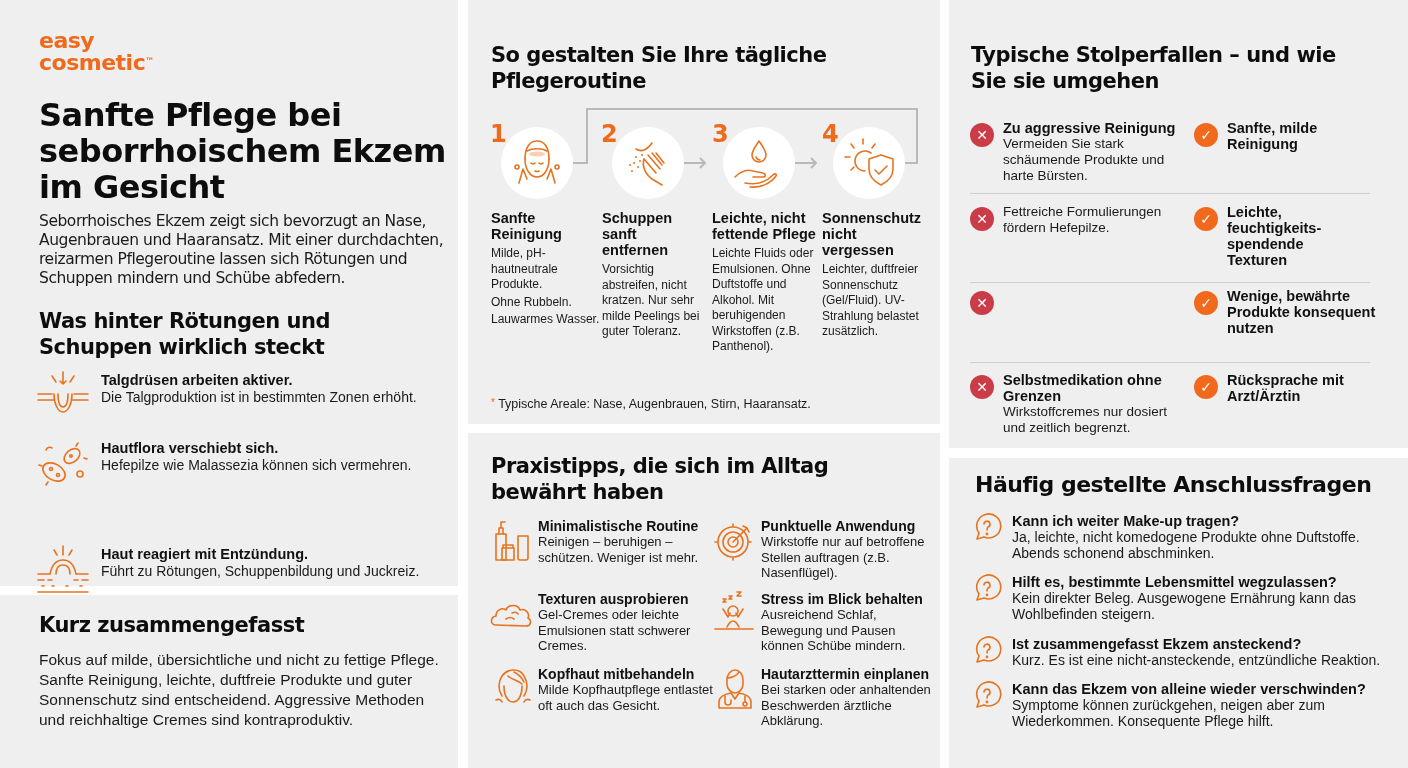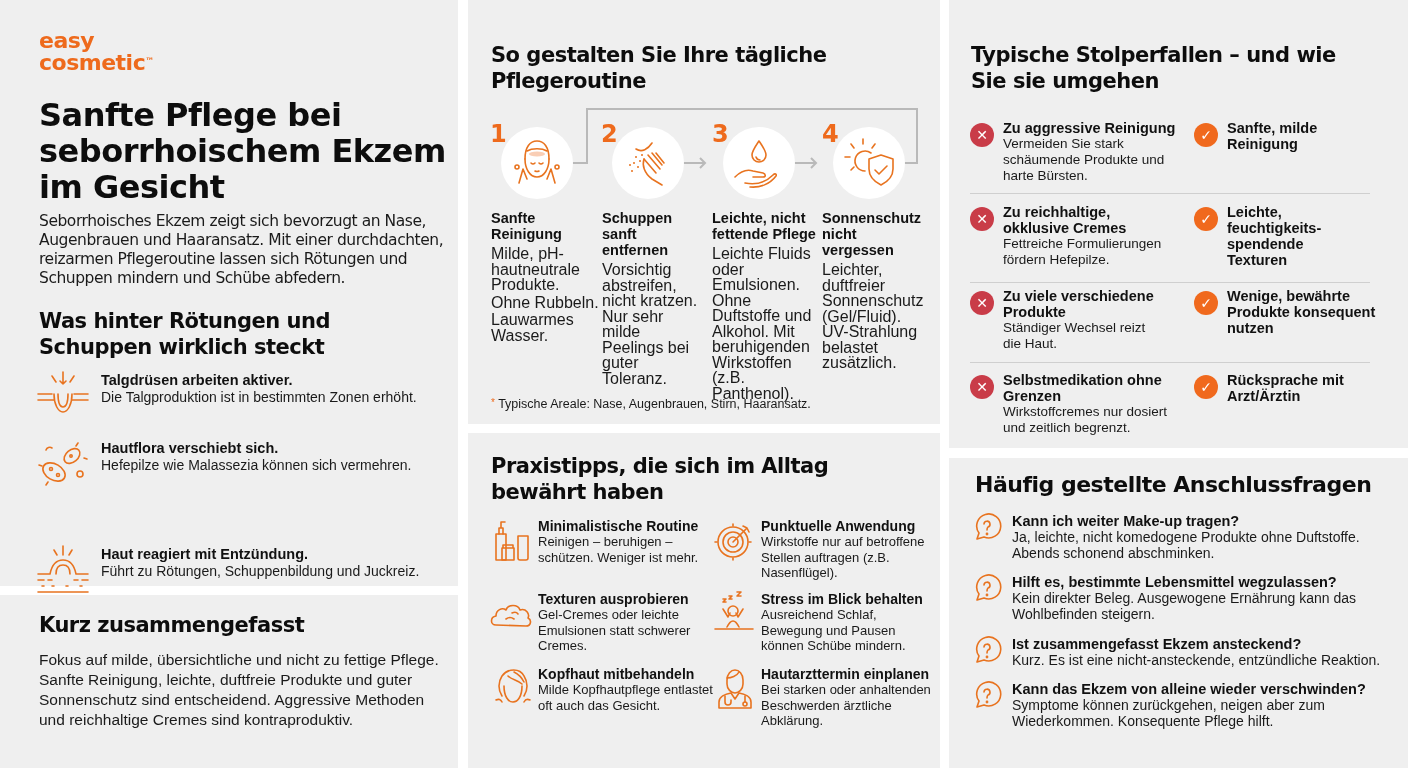--- a/index.html
+++ b/index.html
@@ -24,21 +24,21 @@
   .summary { position: absolute; left: 39px; top: 650px; width: 405px; font-size: 15.5px; line-height: 20px; color: #1a1a1a; }
 
   
   #p3 { left: 468px; top: 0; width: 472px; height: 424px; }
   #p4 { left: 468px; top: 433px; width: 472px; height: 335px; }
   .step-num { position: absolute; font-family: "DejaVu Sans", sans-serif; font-weight: bold; font-size: 24px; color: #ee6a1c; }
   .step-circle { position: absolute; width: 72px; height: 72px; border-radius: 50%; background: #fff; }
   .step-circle svg { width: 72px; height: 72px; }
   .step-text { position: absolute; top: 210px; width: 110px; }
   .step-text .t { font-weight: bold; font-size: 14.5px; line-height: 16px; color: #111; }
-  .step-text .d { font-size: 16px; line-height: 15.5px; color: #1a1a1a; margin-top: 4px; }
+  .step-text .d { font-size: 12px; line-height: 15.5px; color: #1a1a1a; margin-top: 4px; }
   .step-text .d p { margin-bottom: 2px; }
   .footnote { position: absolute; left: 491px; top: 397px; font-size: 12.5px; color: #1a1a1a; }
   .footnote .ast { color: #ee6a1c; font-size: 10px; vertical-align: top; }
   .tip { position: absolute; width: 222px; }
   .tip svg { position: absolute; left: 0; top: 0; width: 44px; height: 44px; }
   .tip .t { position: absolute; left: 48px; top: 0; font-weight: bold; font-size: 14px; line-height: 16px; white-space: nowrap; }
   .tip .d { position: absolute; left: 48px; top: 16px; width: 180px; font-size: 13px; line-height: 15.5px; color: #1a1a1a; }
 
   
   #p5 { left: 949px; top: 0; width: 459px; height: 448px; }
@@ -288,33 +288,28 @@
     <div class="t">Zu aggressive Reinigung</div>
     <div class="d" style="width:165px;">Vermeiden Sie stark schäumende Produkte und harte Bürsten.</div>
   </div>
   <div class="badge good" style="left:224px;top:3px;">✓</div>
   <div class="pit-good" style="top:0;width:120px;">Sanfte, milde Reinigung</div>
   <div class="sep" style="top:73px;"></div>
 </div>
 <div class="pit-row" style="top:204px;height:74px;">
   <div class="badge bad" style="left:0;top:3px;">✕</div>
   <div class="pit-bad" style="top:0;">
-    <div class="t" style="width:140px;">Zu reichhaltige, okklusive Cremes</div>
     <div class="d">Fettreiche Formulierungen fördern Hefepilze.</div>
   </div>
   <div class="badge good" style="left:224px;top:3px;">✓</div>
   <div class="pit-good" style="top:0;width:110px;word-break:break-word;">Leichte, feuchtigkeits-spendende Texturen</div>
   <div class="sep" style="top:78px;"></div>
 </div>
 <div class="pit-row" style="top:288px;height:74px;">
   <div class="badge bad" style="left:0;top:3px;">✕</div>
-  <div class="pit-bad" style="top:0;">
-    <div class="t" style="width:170px;">Zu viele verschiedene Produkte</div>
-    <div class="d" style="width:150px;">Ständiger Wechsel reizt die Haut.</div>
-  </div>
   <div class="badge good" style="left:224px;top:3px;">✓</div>
   <div class="pit-good" style="top:0;width:150px;">Wenige, bewährte Produkte konsequent nutzen</div>
   <div class="sep" style="top:74px;"></div>
 </div>
 <div class="pit-row" style="top:372px;height:70px;">
   <div class="badge bad" style="left:0;top:3px;">✕</div>
   <div class="pit-bad" style="top:0;">
     <div class="t" style="width:180px;">Selbstmedikation ohne Grenzen</div>
     <div class="d" style="width:175px;">Wirkstoffcremes nur dosiert und zeitlich begrenzt.</div>
   </div>

